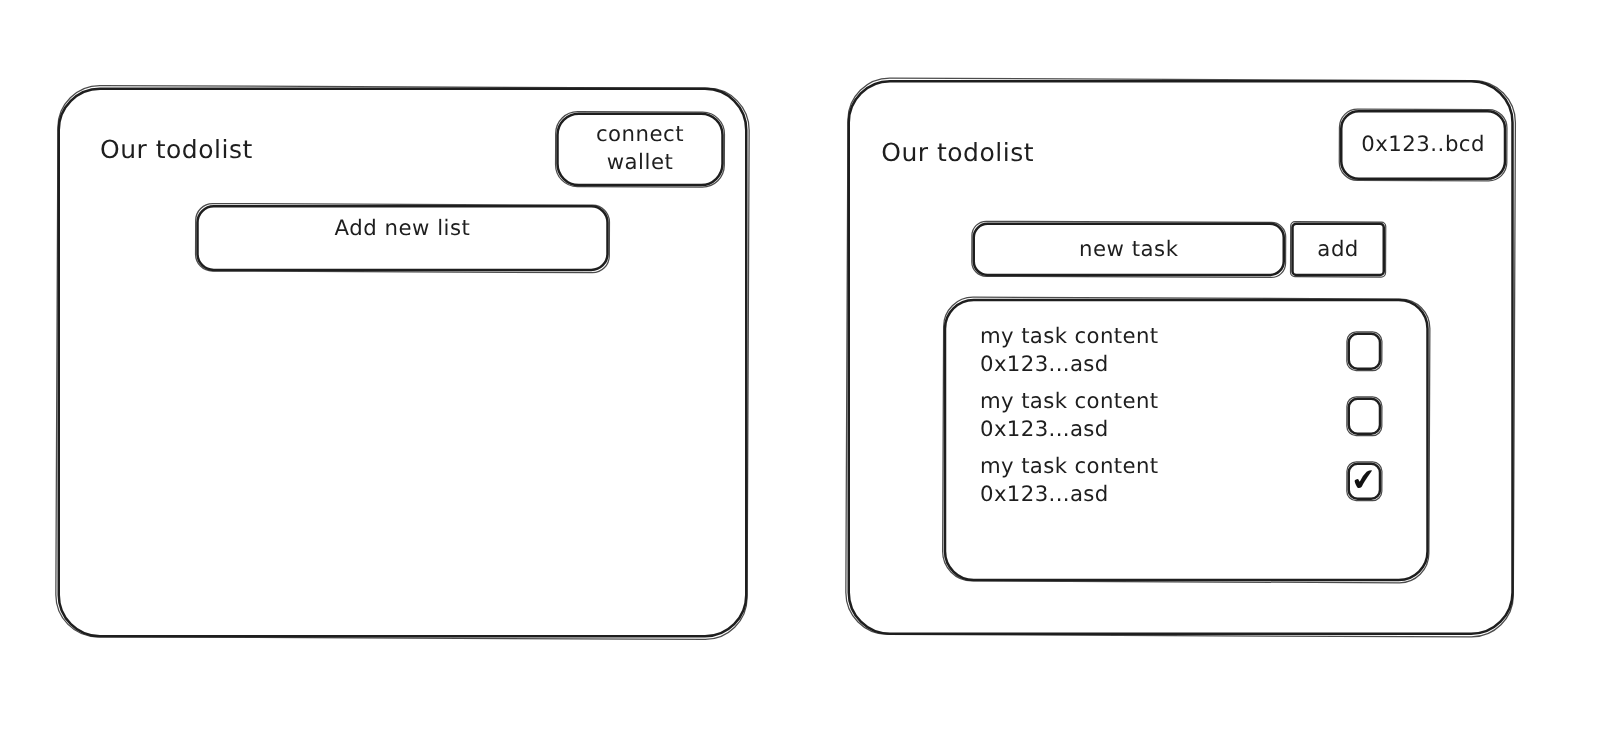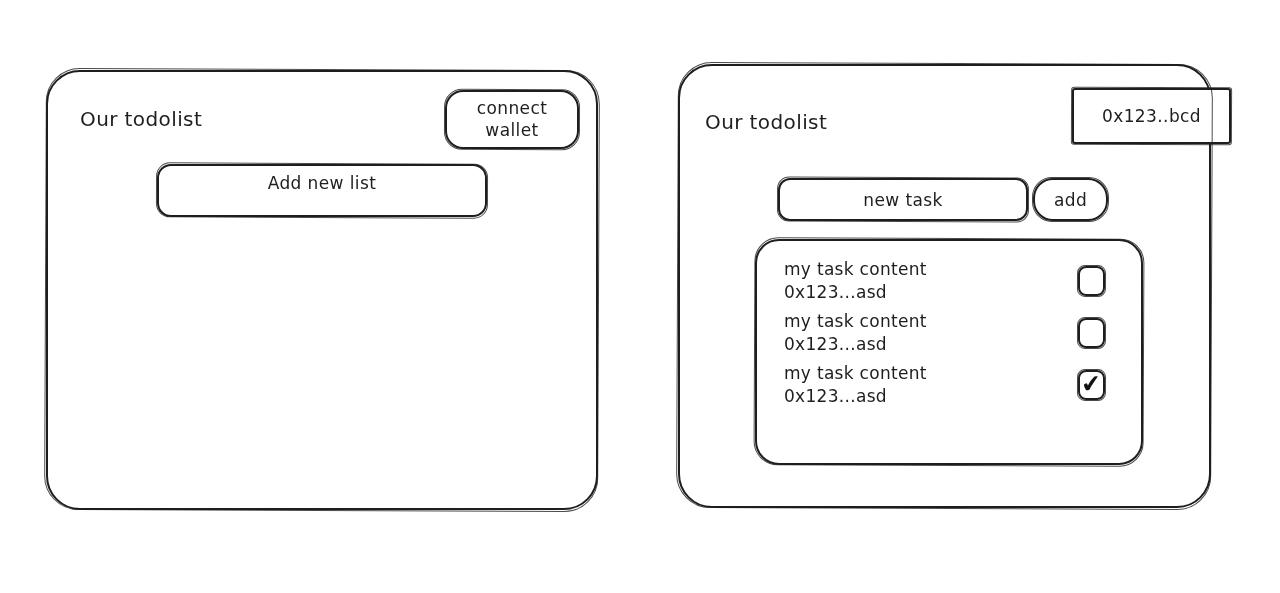--- a/index.html
+++ b/index.html
@@ -64,35 +64,35 @@
     position: absolute; left: 109px; top: 92px;
     width: 330px; height: 53px;
     border-radius: 14px;
     align-items: flex-start;
     padding-top: 7px;
     box-sizing: border-box;
   }
 
   #wallet-address-btn {
     position: absolute; left: 392px; top: 22px;
-    width: 159px; height: 56px;
-    border-radius: 3px;
+    width: 133px; height: 56px;
+    border-radius: 15px;
   }
 
   #new-task-input {
     position: absolute; left: 98px; top: 112px;
     width: 250px; height: 43px;
     border-radius: 12px;
     font-size: 17px;
   }
 
   #add-task-btn {
     position: absolute; left: 353px; top: 112px;
     width: 75px; height: 43px;
-    border-radius: 20px;
+    border-radius: 4px;
   }
 
   #task-list {
     position: absolute; left: 75px; top: 173px;
     width: 388px; height: 226px;
     border-radius: 24px;
     padding: 17px 24px 10px 27px;
     display: flex;
     flex-direction: column;
     justify-content: flex-start;

